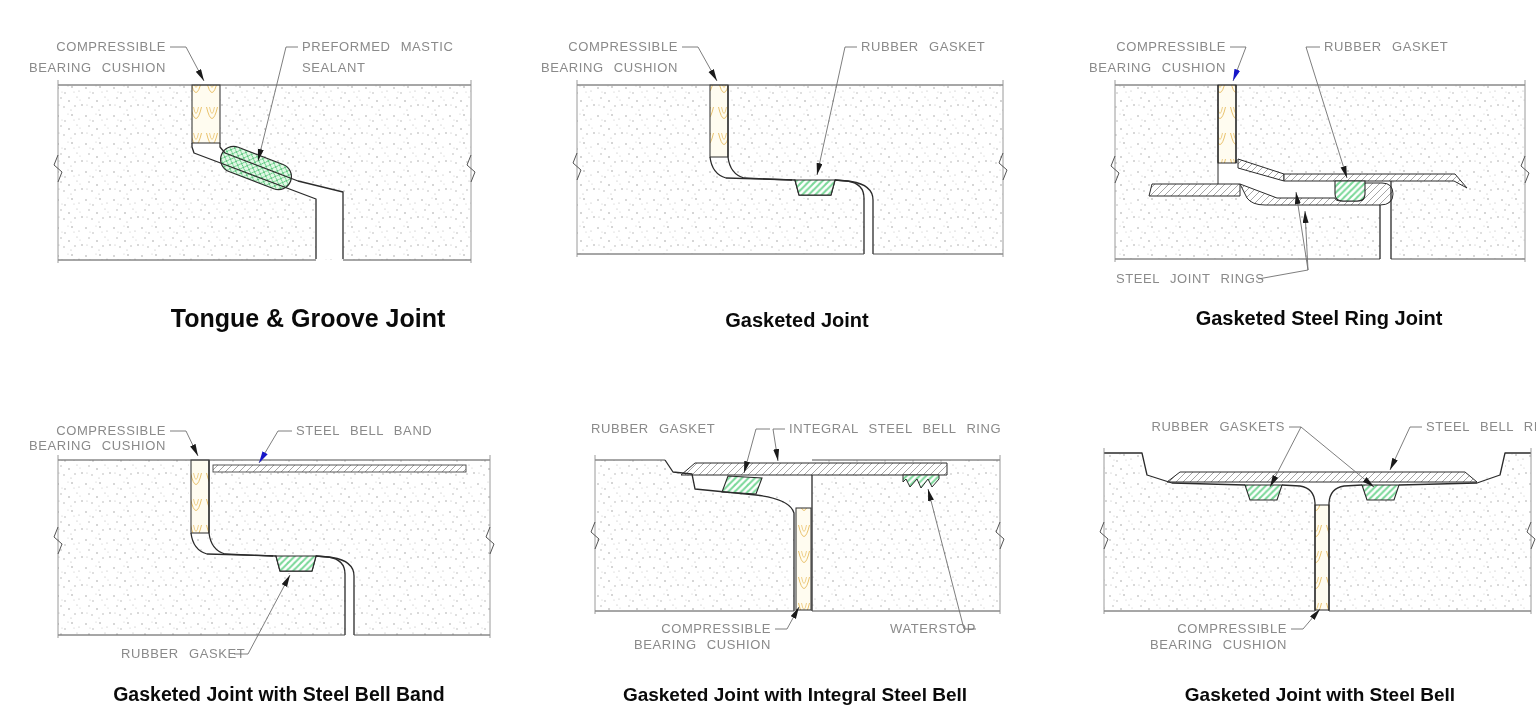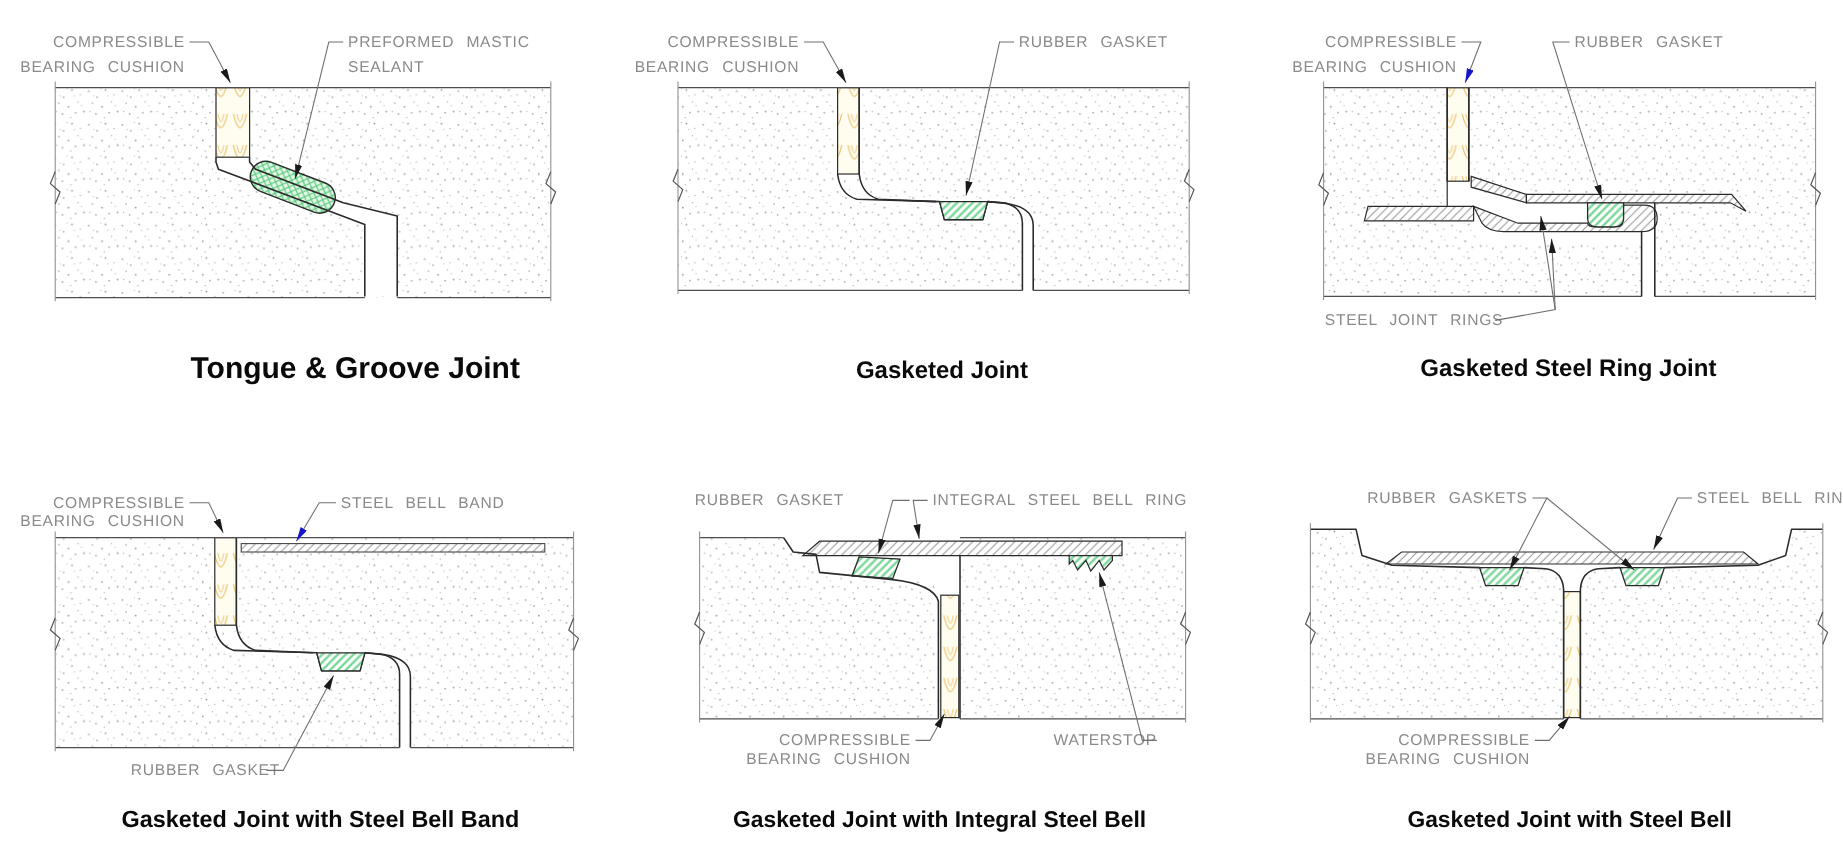--- a/index.html
+++ b/index.html
@@ -1,18 +1,18 @@
 <!DOCTYPE html>
 <html><head>
 <meta charset="utf-8">
 <style>
   html,body{margin:0;padding:0;background:#fff;}
   .board{width:1536px;height:708px;background:#fff;display:grid;
          grid-template-columns:repeat(3,512px);grid-template-rows:340px 368px;}
-  .panel{margin:0;padding:16px;}
+  .panel{margin:12px;padding:16px;}
   svg{display:block;}
   .lbl{font-family:"Liberation Sans",sans-serif;font-size:13px;fill:#8a8a8a;
        letter-spacing:.6px;word-spacing:6px;}
   .ttl{font-family:"Liberation Sans",sans-serif;font-weight:bold;fill:#0a0a0a;}
   .edge{stroke:#8f8f8f;stroke-width:.9;fill:none;}
   .out{stroke:#4e4e4e;stroke-width:1;fill:none;}
   .pro{stroke:#2b2b2b;stroke-width:1.3;fill:none;stroke-linejoin:round;}
   .thin{stroke:#2b2b2b;stroke-width:1;fill:none;}
   .ldr{stroke:#6f6f6f;stroke-width:.9;fill:none;}
   .brk{stroke:#555;stroke-width:1;fill:none;}

